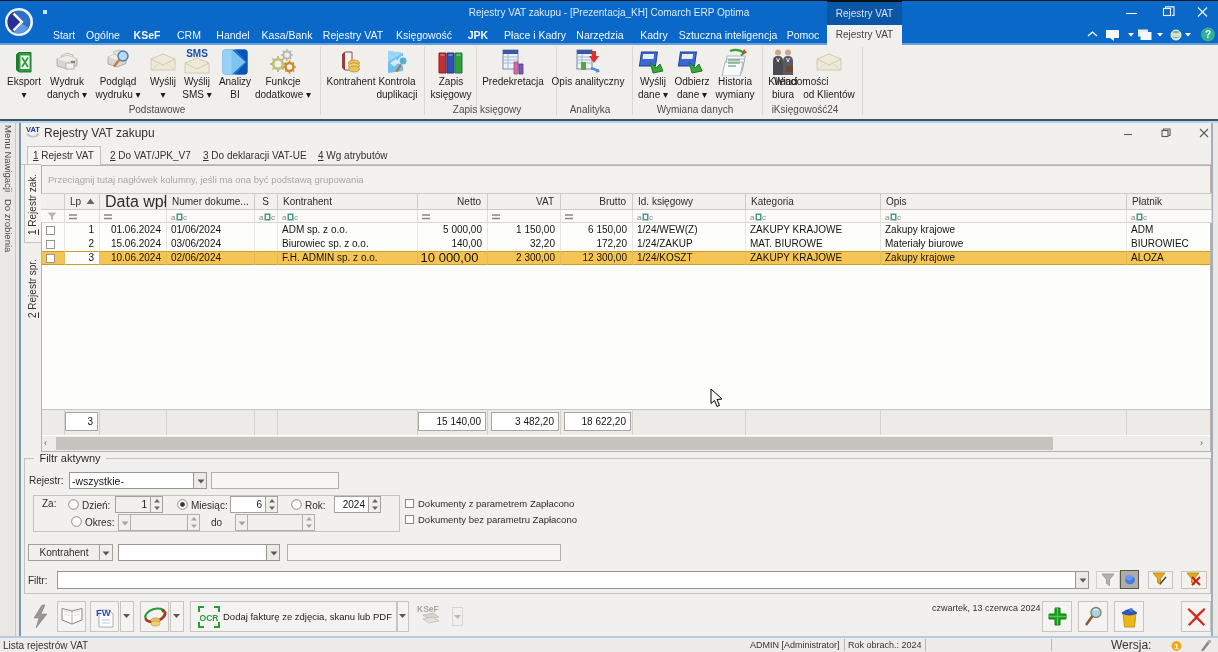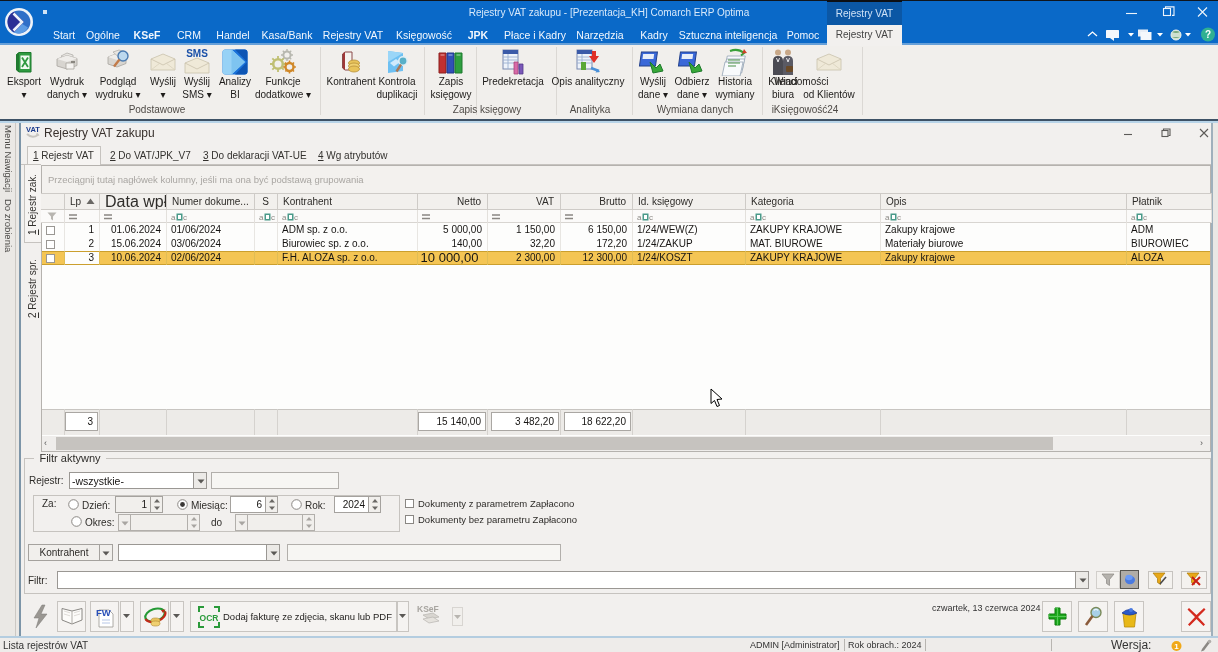--- a/index.html
+++ b/index.html
@@ -470,21 +470,21 @@
 <div class="ab" style="left:487px;top:251px;width:1px;height:14px;background:#e0bd55"></div>
 <div class="ab" style="left:560px;top:251px;width:1px;height:14px;background:#e0bd55"></div>
 <div class="ab" style="left:632px;top:251px;width:1px;height:14px;background:#e0bd55"></div>
 <div class="ab" style="left:745px;top:251px;width:1px;height:14px;background:#e0bd55"></div>
 <div class="ab" style="left:880px;top:251px;width:1px;height:14px;background:#e0bd55"></div>
 <div class="ab" style="left:1126px;top:251px;width:1px;height:14px;background:#e0bd55"></div>
 <div class="ab" style="left:46px;top:253.5px;width:9px;height:9px;background:#fff;border:1px solid #9a9793"></div>
 <div class="ab" style="left:64px;width:30px;text-align:right;top:251px;height:14px;line-height:14px;font-size:10px;color:#161412;white-space:nowrap;overflow:hidden">3</div>
 <div class="ab" style="left:99px;width:62px;text-align:right;top:251px;height:14px;line-height:14px;font-size:10px;color:#161412;white-space:nowrap;overflow:hidden">10.06.2024</div>
 <div class="ab" style="left:171px;width:83px;top:251px;height:14px;line-height:14px;font-size:10px;color:#161412;white-space:nowrap;overflow:hidden">02/06/2024</div>
-<div class="ab" style="left:282px;width:135px;top:251px;height:14px;line-height:14px;font-size:10px;color:#161412;white-space:nowrap;overflow:hidden">F.H. ALOZA sp. z o.o.</div>
+<div class="ab" style="left:282px;width:135px;top:251px;height:14px;line-height:14px;font-size:10px;color:#161412;white-space:nowrap;overflow:hidden">F.H. ADMIN sp. z o.o.</div>
 <div class="ab" style="left:417px;width:65px;text-align:center;top:251px;height:14px;line-height:14px;font-size:13px;color:#161412;white-space:nowrap;overflow:hidden">10&nbsp;000,00</div>
 <div class="ab" style="left:487px;width:68px;text-align:right;top:251px;height:14px;line-height:14px;font-size:10px;color:#161412;white-space:nowrap;overflow:hidden">2&nbsp;300,00</div>
 <div class="ab" style="left:560px;width:67px;text-align:right;top:251px;height:14px;line-height:14px;font-size:10px;color:#161412;white-space:nowrap;overflow:hidden">12&nbsp;300,00</div>
 <div class="ab" style="left:637px;width:108px;top:251px;height:14px;line-height:14px;font-size:10px;color:#161412;white-space:nowrap;overflow:hidden">1/24/KOSZT</div>
 <div class="ab" style="left:750px;width:130px;top:251px;height:14px;line-height:14px;font-size:10px;color:#161412;white-space:nowrap;overflow:hidden">ZAKUPY KRAJOWE</div>
 <div class="ab" style="left:885px;width:241px;top:251px;height:14px;line-height:14px;font-size:10px;color:#161412;white-space:nowrap;overflow:hidden">Zakupy krajowe</div>
 <div class="ab" style="left:1131px;width:80px;top:251px;height:14px;line-height:14px;font-size:10px;color:#161412;white-space:nowrap;overflow:hidden">ALOZA</div>
 <div class="ab" style="left:42px;top:409px;width:1168px;height:26px;background:#edebe8;border-top:1px solid #c8c5c1"></div>
 <div class="ab" style="left:64px;top:409px;width:1px;height:26px;background:#d5d2ce"></div>
 <div class="ab" style="left:99px;top:409px;width:1px;height:26px;background:#d5d2ce"></div>

